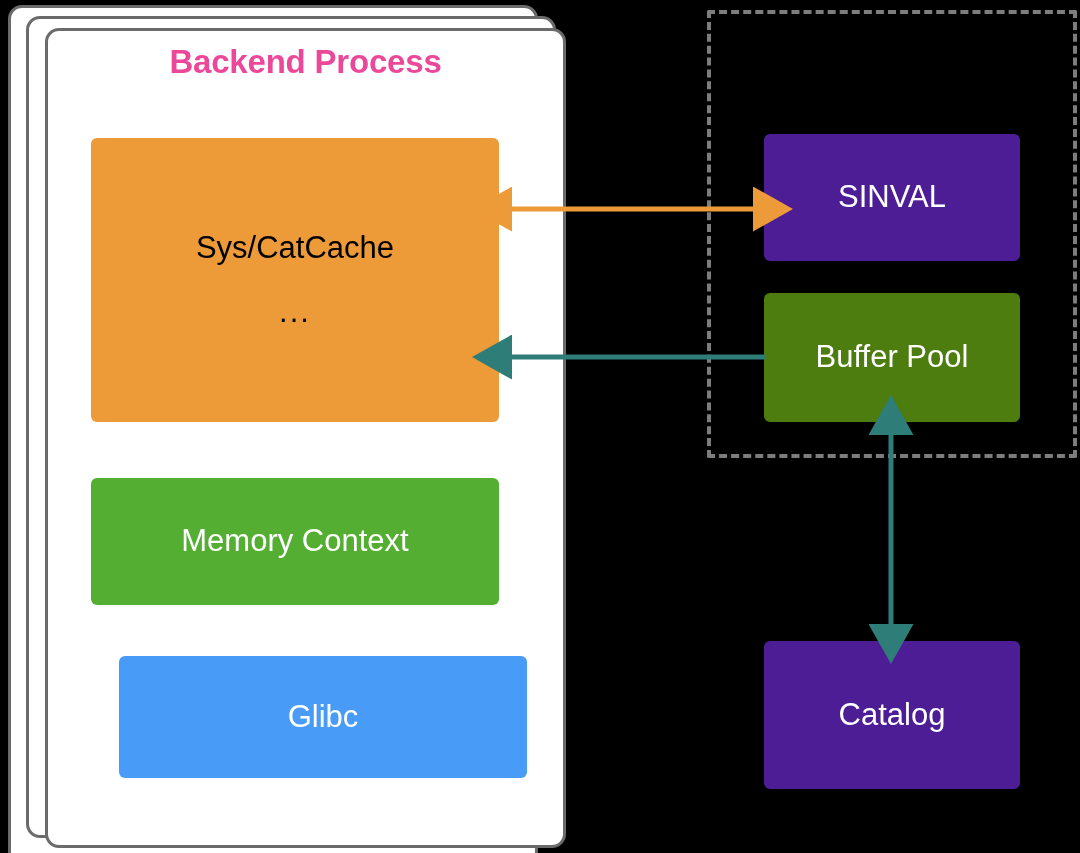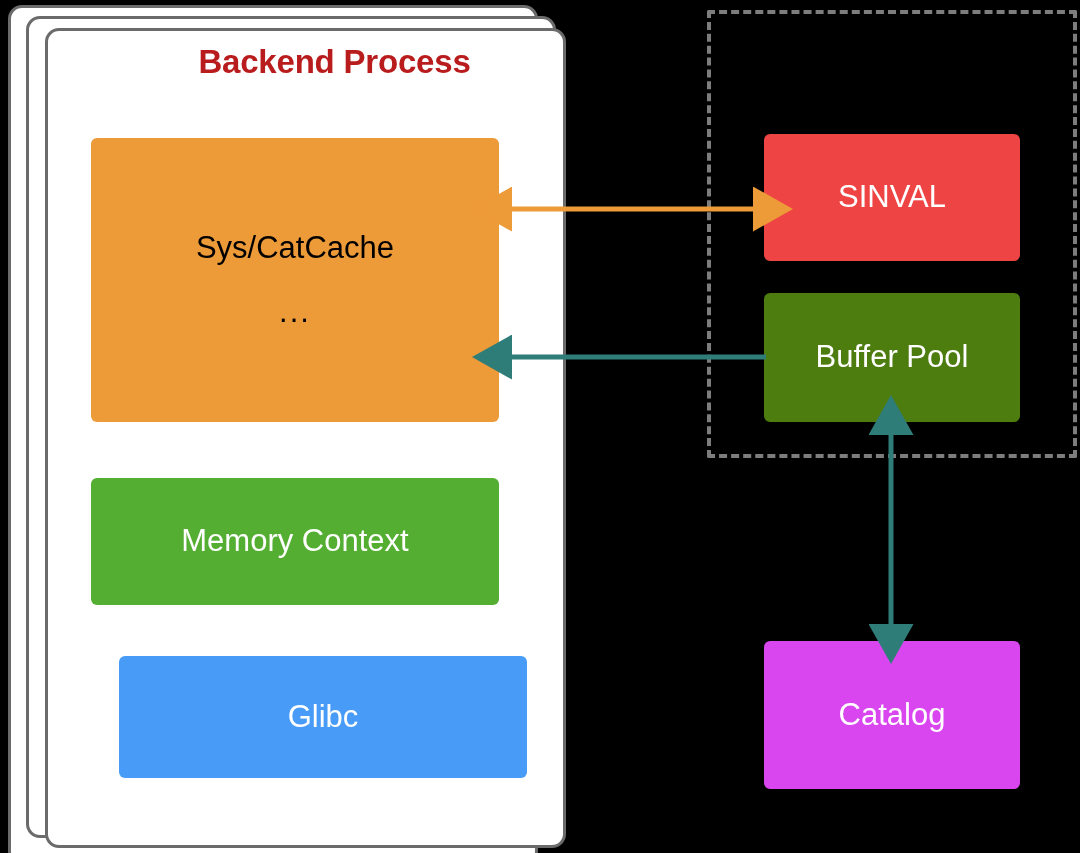--- a/index.html
+++ b/index.html
@@ -30,23 +30,22 @@
   .card-main   { left: 45px; top: 28px; width: 521px; height: 820px; z-index: 3; }
 
   .card-title {
     position: absolute;
     left: 0;
     top: 12px;
     width: 100%;
     text-align: center;
     font-size: 33px;
     font-weight: bold;
-    color: #b91c1c;
+    color: #ec4899;
     letter-spacing: -0.2px;
-    margin-left: 29px;
   }
 
   
   .block {
     position: absolute;
     border-radius: 6px;
     display: flex;
     flex-direction: column;
     align-items: center;
     justify-content: center;
@@ -113,29 +112,29 @@
       <span class="block-line">Memory Context</span>
     </div>
 
     <div class="block box-glibc" style="background: rgb(72, 155, 247); color: rgb(255, 255, 255); margin-left: 28px;">
       <span class="block-line">Glibc</span>
     </div>
   </div>
 
   <div class="dashed-region" style="border-color: rgb(125, 125, 125);"></div>
 
-  <div class="block box-sinval" style="background: #ef4444; color: rgb(255, 255, 255);">
+  <div class="block box-sinval" style="background: #4c1d95; color: rgb(255, 255, 255);">
     <span class="block-line">SINVAL</span>
   </div>
 
   <div class="block box-bufpool" style="background: #4d7c0f; color: rgb(255, 255, 255);">
     <span class="block-line">Buffer Pool</span>
   </div>
 
-  <div class="block box-catalog" style="background: #d946ef; color: rgb(255, 255, 255);">
+  <div class="block box-catalog" style="background: #4c1d95; color: rgb(255, 255, 255);">
     <span class="block-line">Catalog</span>
   </div>
 
   <svg class="arrow-svg arrow-h-sinval" viewBox="0 0 290 48">
     <defs>
       <marker id="ah-orange-l" markerWidth="9" markerHeight="9" refX="8" refY="4.5" orient="auto" markerUnits="strokeWidth">
         <path d="M8,0 L0,4.5 L8,9 z" fill="#ed9a38"></path>
       </marker>
       <marker id="ah-orange-r" markerWidth="9" markerHeight="9" refX="1" refY="4.5" orient="auto" markerUnits="strokeWidth">
         <path d="M0,0 L8,4.5 L0,9 z" fill="#ed9a38"></path>

